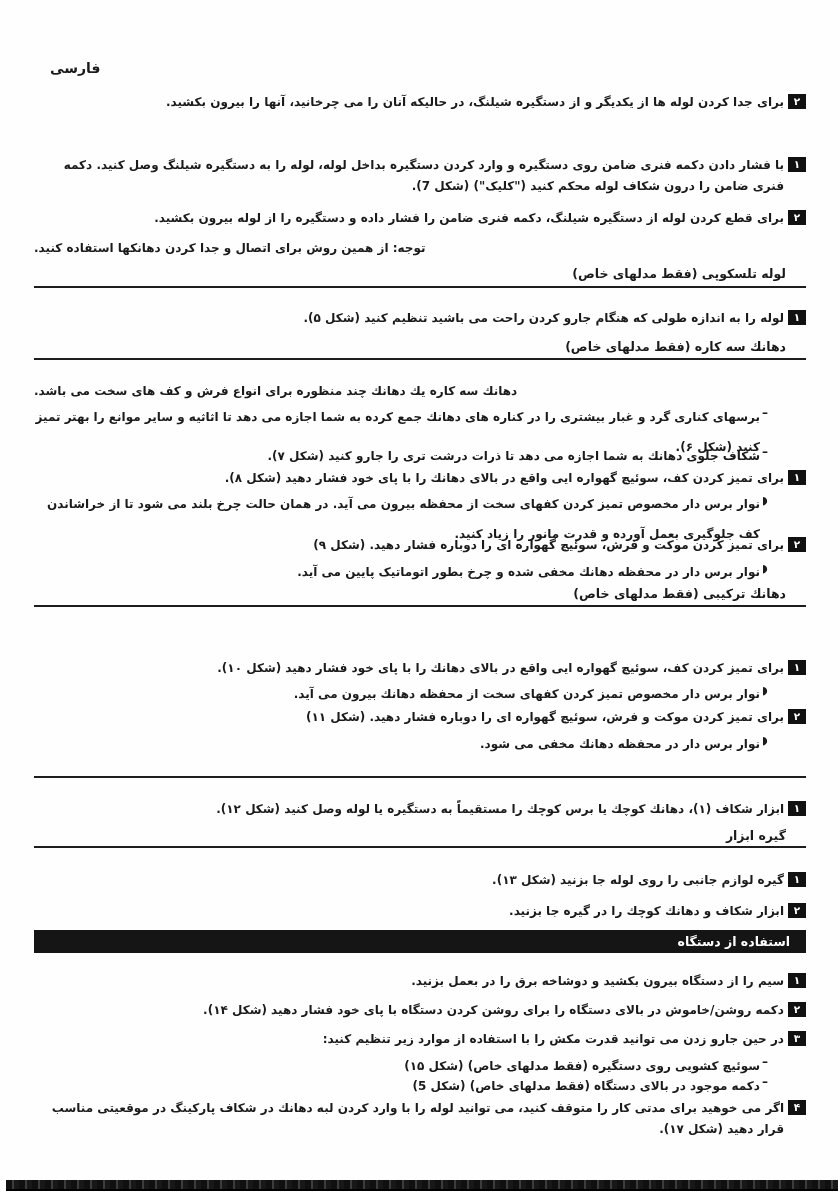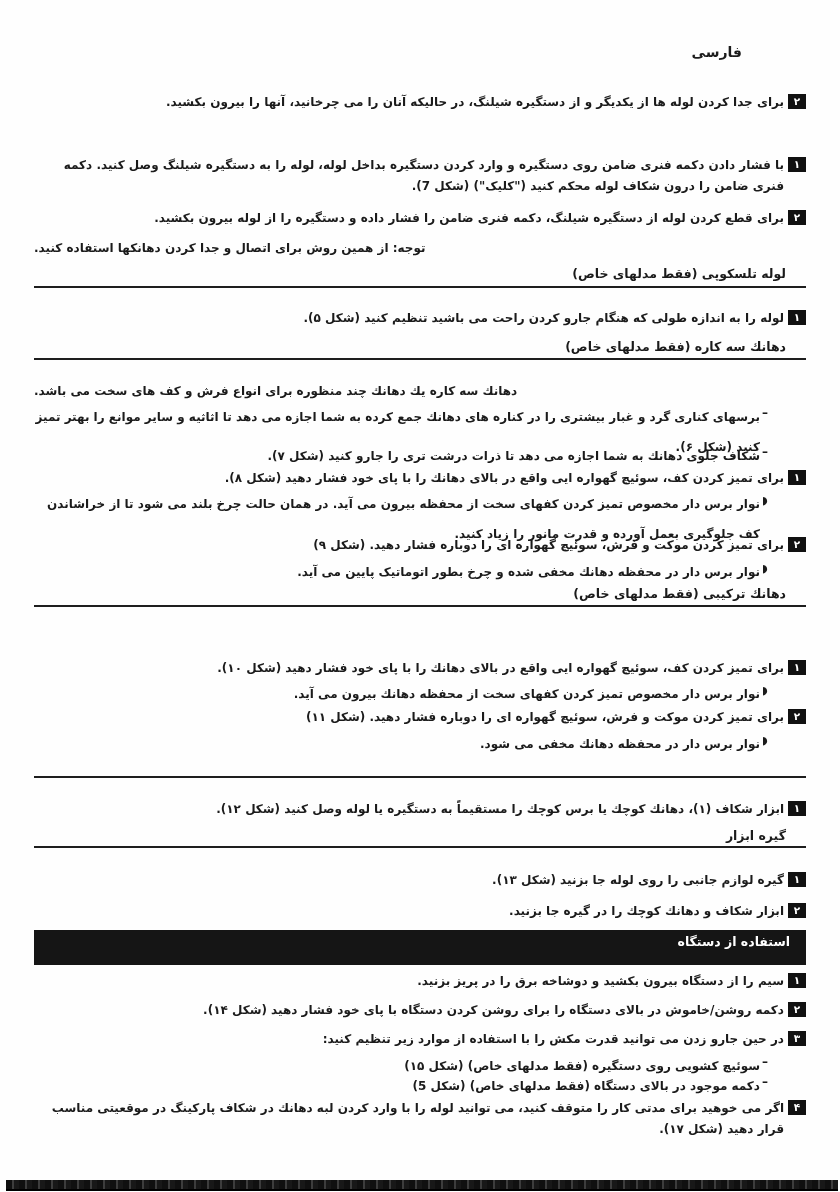--- a/index.html
+++ b/index.html
@@ -3,22 +3,22 @@
 <meta charset="utf-8">
 <style>
   html,body{margin:0;padding:0;background:#e8e8e8;}
   .page{
     position:relative;width:840px;height:1192px;margin:0 auto;
     background:#fefefe;overflow:hidden;direction:rtl;
     font-family:"DejaVu Sans","Liberation Sans",sans-serif;
     color:#1b1b1b;
   }
   .lang{
-    position:absolute;right:34px;left:34px;top:44px;margin:0;
-    padding-left:0;padding-right:64px;text-align:right;
+    position:absolute;right:34px;left:34px;top:44px;margin:16px;
+    padding-left:0;padding-right:64px;text-align:left;
     font-size:14px;font-weight:bold;
   }
   .step{position:absolute;right:34px;left:34px;}
   .badge{
     position:absolute;right:0;top:2px;width:18px;height:15px;
     background:#111;color:#fff;font-size:10.5px;font-weight:bold;
     text-align:center;line-height:15px;
   }
   .step .txt{
     margin:0 22px 0 0;font-size:12px;line-height:21px;
@@ -39,21 +39,21 @@
   .sub .mk{
     position:absolute;right:34px;top:1px;width:14px;
     font-size:12px;font-weight:bold;text-align:center;line-height:20px;
   }
   .sub .mk.bullet{font-size:11px;top:2px;}
   .sub .txt{
     margin:0 46px 0 0;font-size:12px;line-height:30px;
     font-weight:bold;text-align:right;
   }
   .banner{
-    position:absolute;right:34px;left:34px;height:35px;
+    position:absolute;right:34px;left:34px;height:23px;
     background:#151515;color:#fff;
   }
   .banner span{
     display:block;padding-right:16px;font-size:12.5px;
     font-weight:bold;line-height:23px;text-align:right;
   }
   .page-edge{
     position:absolute;left:6px;right:2px;top:1180px;height:9px;
     background:repeating-linear-gradient(90deg,#101010 0 6px,#3d3d3d 6px 8px,#181818 8px 13px);
     border-bottom:2px solid #000;
@@ -164,21 +164,21 @@
     <span class="badge">۲</span>
     <p class="txt">ابزار شکاف و دهانك کوچك را در گیره جا بزنید.</p>
   </div>
 
   <div class="banner" style="top:930px">
     <span>استفاده از دستگاه</span>
   </div>
 
   <div class="step" style="top:971px">
     <span class="badge">۱</span>
-    <p class="txt">سیم را از دستگاه بیرون بکشید و دوشاخه برق را در پریز بزنید.</p>
+    <p class="txt">سیم را از دستگاه بیرون بکشید و دوشاخه برق را در بعمل بزنید.</p>
   </div>
   <div class="step" style="top:1000px">
     <span class="badge">۲</span>
     <p class="txt">دکمه روشن/خاموش در بالای دستگاه را برای روشن کردن دستگاه با پای خود فشار دهید (شکل ۱۴).</p>
   </div>
   <div class="step" style="top:1029px">
     <span class="badge">۳</span>
     <p class="txt">در حین جارو زدن می توانید قدرت مکش را با استفاده از موارد زیر تنظیم کنید:</p>
   </div>
 

